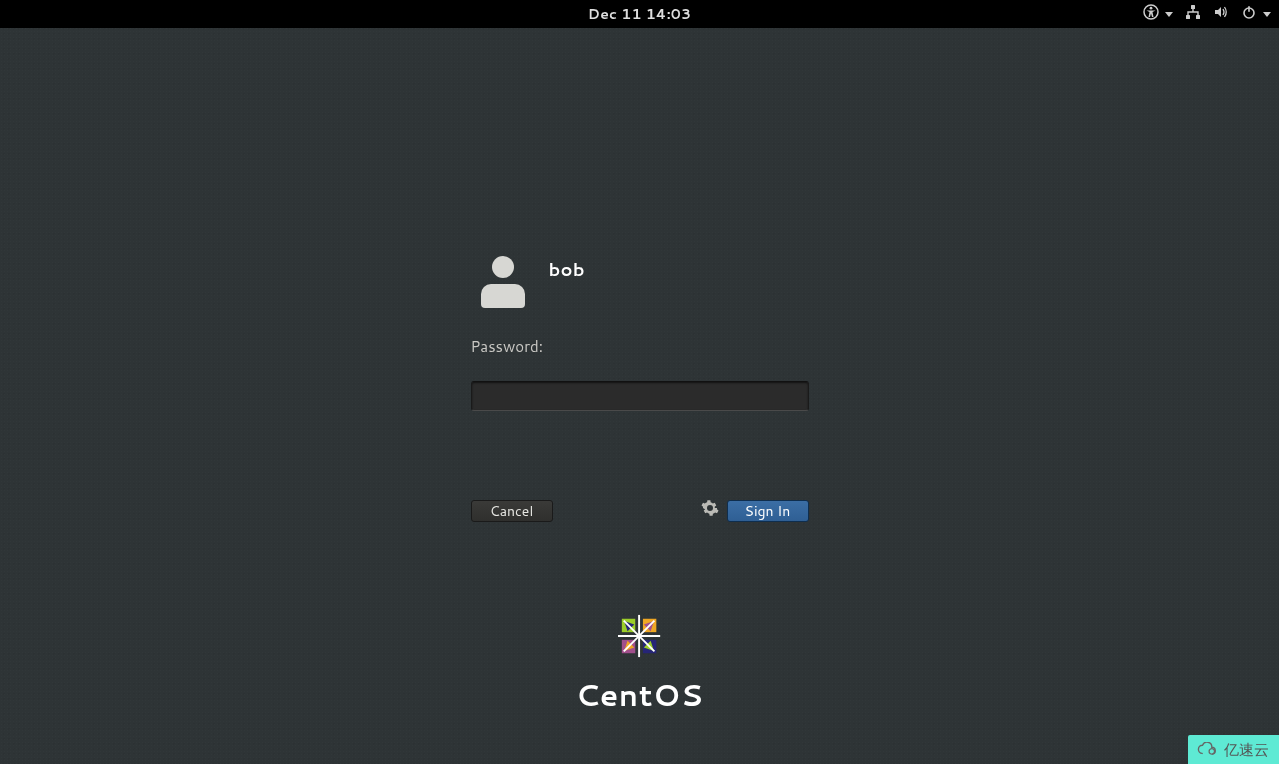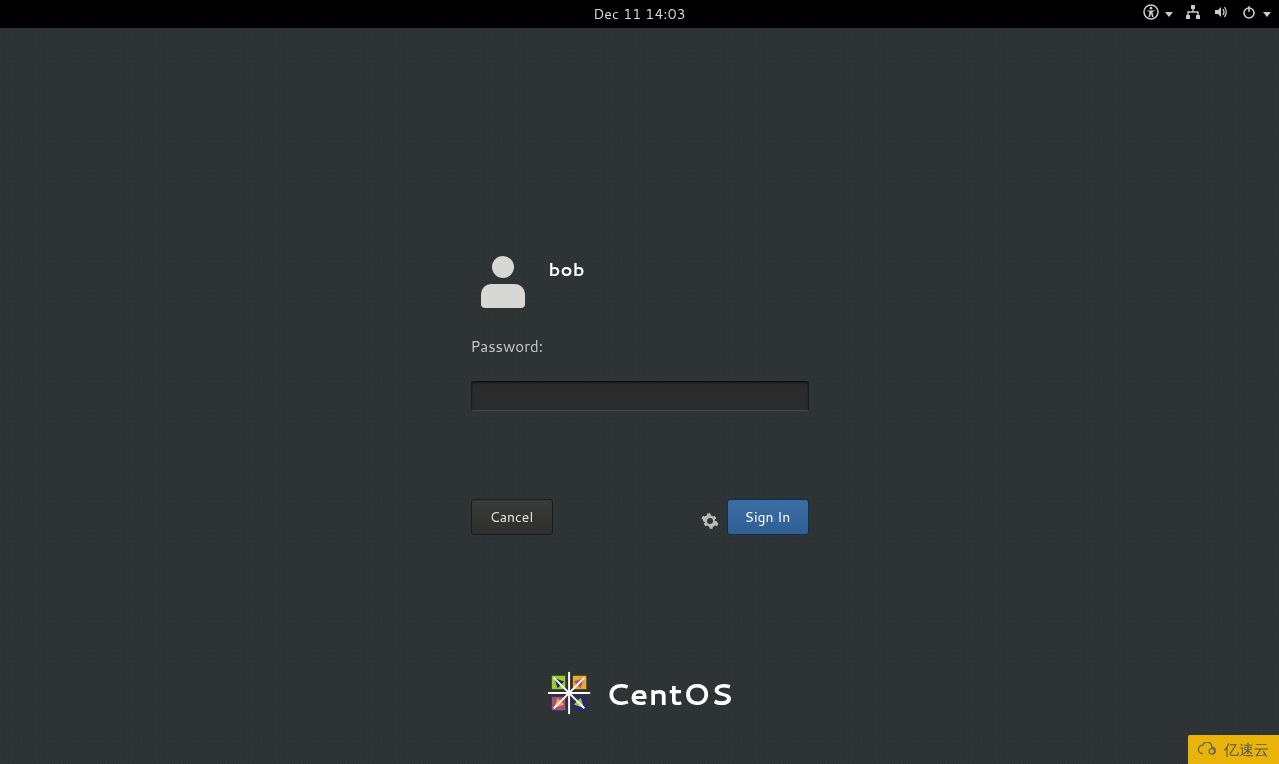--- a/index.html
+++ b/index.html
@@ -30,21 +30,21 @@
       position: absolute;
       top: 0;
       left: 0;
       right: 0;
       height: 28px;
       background: #000000;
       display: flex;
       align-items: center;
       justify-content: center;
       font-size: 14px;
-      font-weight: normal;
+      font-weight: bold;
       color: #dddddd;
     }
     .top-bar .clock {
       letter-spacing: 0.2px;
     }
     .top-bar .right {
       position: absolute;
       right: 8px;
       top: 0;
       height: 28px;
@@ -137,21 +137,21 @@
       border-radius: 3px;
     }
     .button-row {
       margin-top: 88px;
       display: flex;
       align-items: center;
       justify-content: space-between;
       width: 338px;
     }
     .btn {
-      height: 36px;
+      height: 22px;
       min-width: 82px;
       border-radius: 3px;
       font-size: 14px;
       cursor: pointer;
       display: inline-flex;
       align-items: center;
       justify-content: center;
       padding: 0 14px;
     }
     .btn-cancel {
@@ -180,20 +180,21 @@
 
     
     .distro {
       position: absolute;
       bottom: 48px;
       left: 50%;
       transform: translateX(-50%);
       display: flex;
       align-items: center;
       gap: 14px;
+      flex-direction: column;
     }
     .distro .name {
       font-size: 30px;
       font-weight: 700;
       letter-spacing: 0.5px;
       color: #ffffff;
     }
     .centos-logo {
       width: 46px;
       height: 46px;
@@ -202,21 +203,21 @@
     .centos-logo svg {
       width: 46px;
       height: 46px;
     }
 
     
     .watermark {
       position: absolute;
       right: 0;
       bottom: 0;
-      background: #eab308;
+      background: #5eead4;
       color: #333333;
       font-size: 14px;
       padding: 4px 10px 4px 8px;
       display: flex;
       align-items: center;
       gap: 6px;
       border-top-left-radius: 2px;
     }
     .watermark svg {
       width: 22px;

